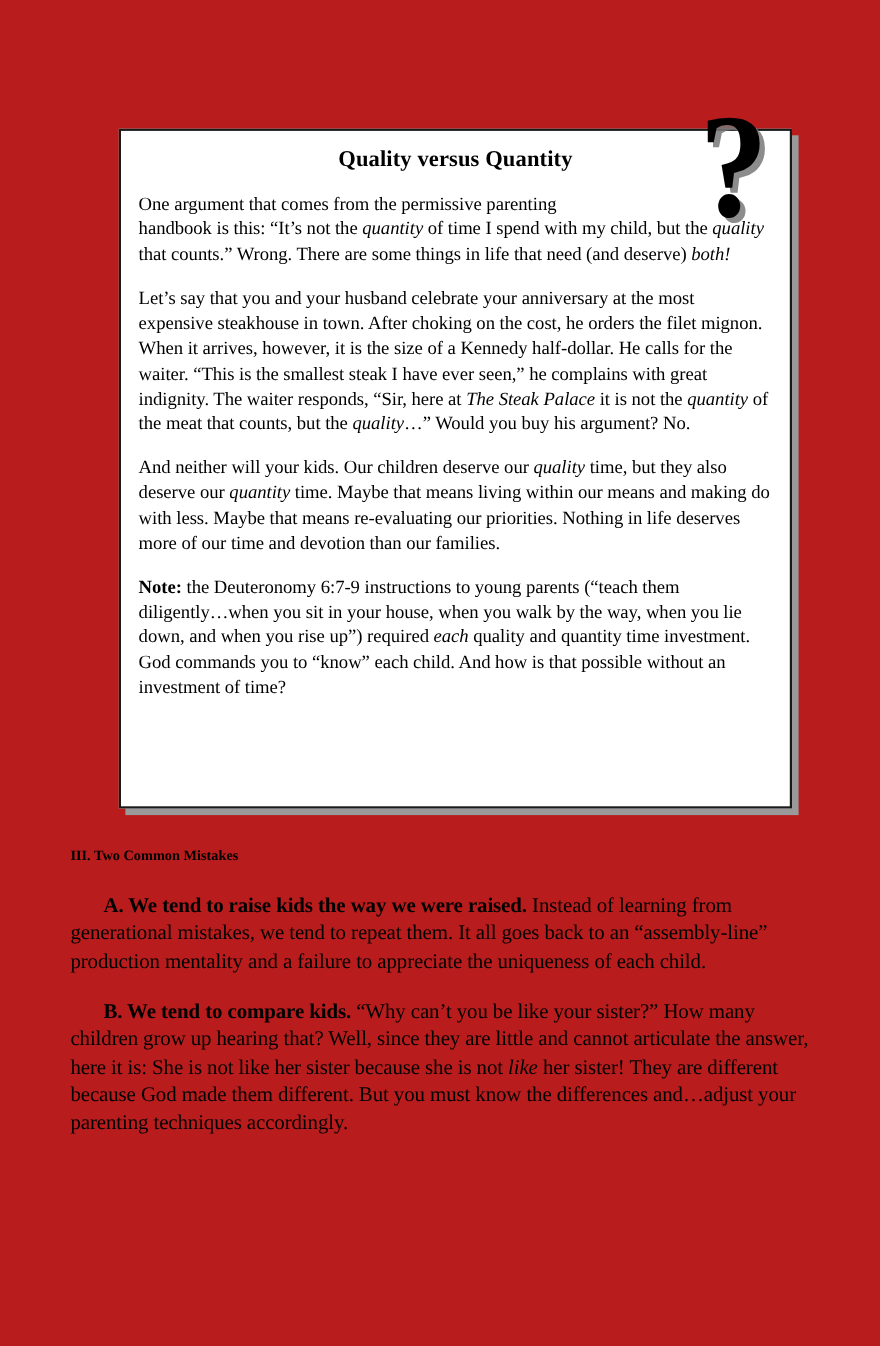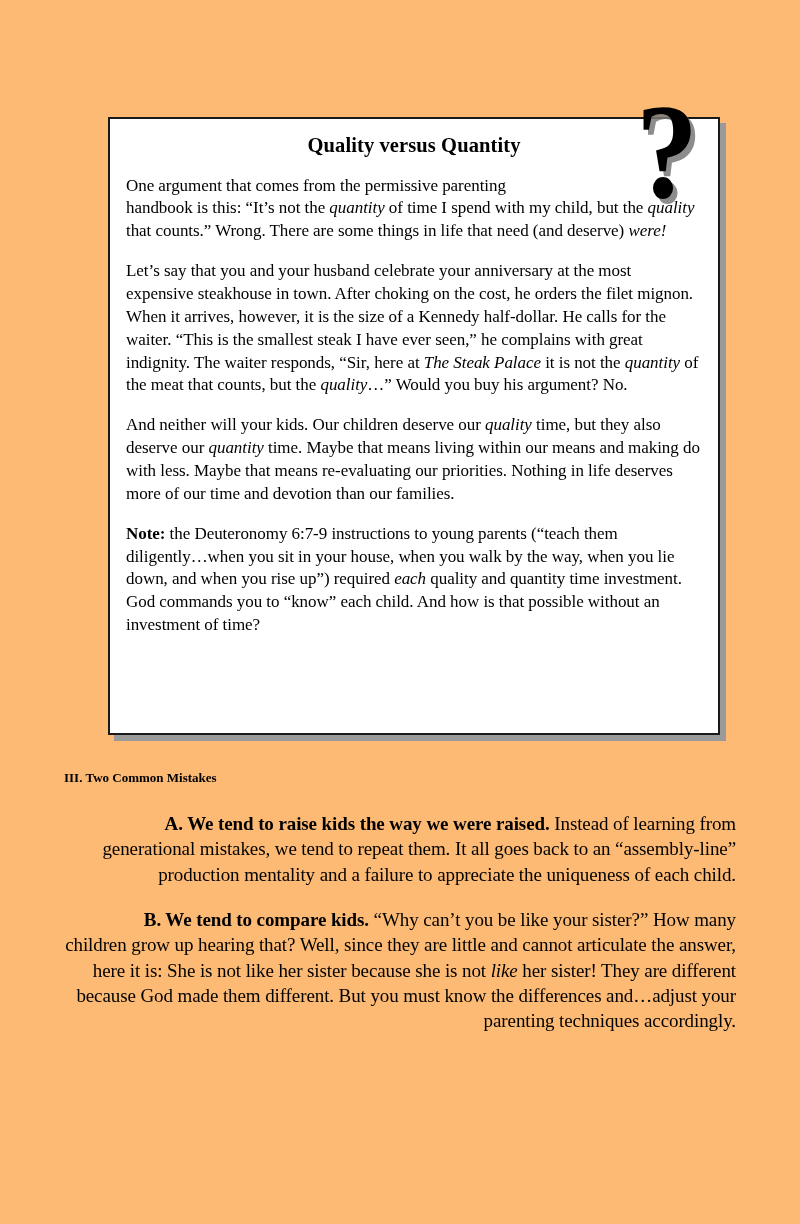--- a/index.html
+++ b/index.html
@@ -12,21 +12,21 @@
     height: 1224px;
     position: relative;
     font-family: "Liberation Serif", "DejaVu Serif", serif;
     color: #000000;
     overflow: hidden;
   }
 
   .page {
     position: absolute;
     inset: 0;
-    background: #fdba74;
+    background: #b91c1c;
   }
 
   
   .callout {
     position: absolute;
     left: 108px;
     top: 117px;
     width: 612px;
     height: 618px;
     box-sizing: border-box;
@@ -112,42 +112,42 @@
     font-size: 13px;
     margin: 0 0 0 0;
     line-height: 1.3;
     letter-spacing: 0px;
   }
 
   .body-par {
     margin: 0;
     font-size: 19px;
     line-height: 1.335;
-    text-align: right;
+    text-align: left;
     letter-spacing: -0.1px;
   }
   .body-par .indent { display: inline-block; width: 30px; }
 
   .gap-head { height: 24px; }
   .gap-par { height: 20px; }
 </style>
 </head>
 <body>
 
 <div class="page">
 
   <div class="callout">
     <div class="callout-inner">
 
       <div class="callout-title">Quality versus Quantity</div>
 
       <div class="p-gap"></div>
 
       <p class="p-first">
-        <span class="shortline">One argument that comes from the permissive parenting</span><span>handbook is this: “It’s not the </span><i>quantity</i><span> of time I spend with my child, but the </span><i>quality</i><span> that counts.” Wrong.  There are some things in life that need (and deserve) </span><i>were!</i>
+        <span class="shortline">One argument that comes from the permissive parenting</span><span>handbook is this: “It’s not the </span><i>quantity</i><span> of time I spend with my child, but the </span><i>quality</i><span> that counts.” Wrong.  There are some things in life that need (and deserve) </span><i>both!</i>
       </p>
 
       <div class="p-gap"></div>
 
       <p><span>Let’s say that you and your husband celebrate your anniversary at the most expensive steakhouse in town. After choking on the cost, he orders the filet mignon. When it arrives, however, it is the size of a Kennedy half-dollar. He calls for the waiter. “This is the smallest steak I have ever seen,” he complains with great indignity.  The waiter responds, “Sir, here at </span><i>The Steak Palace</i><span> it is not the </span><i>quantity</i><span> of the meat that counts, but the </span><i>quality</i><span>…” Would you buy his argument? No.</span>
       </p>
 
       <div class="p-gap"></div>
 
       <p><span>And neither will your kids. Our children deserve our </span><i>quality</i><span> time, but they also deserve our </span><i>quantity</i><span> time. Maybe that means living within our means and making do with less.  Maybe that means re-evaluating our priorities.  Nothing in life deserves more of our time and devotion than our families.</span>

